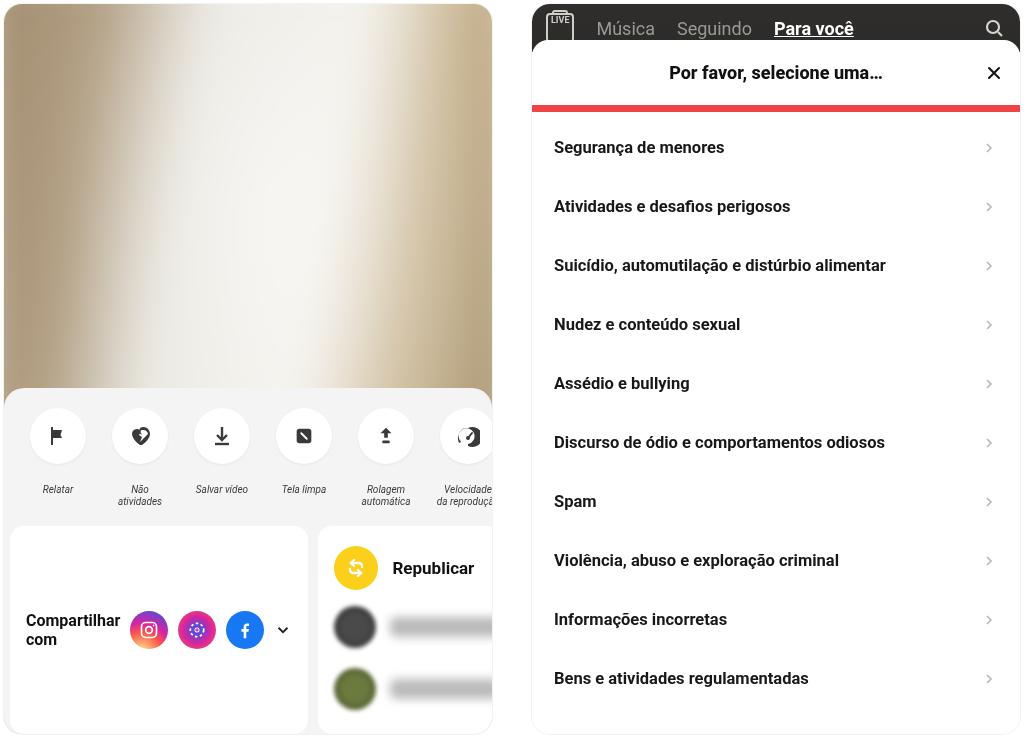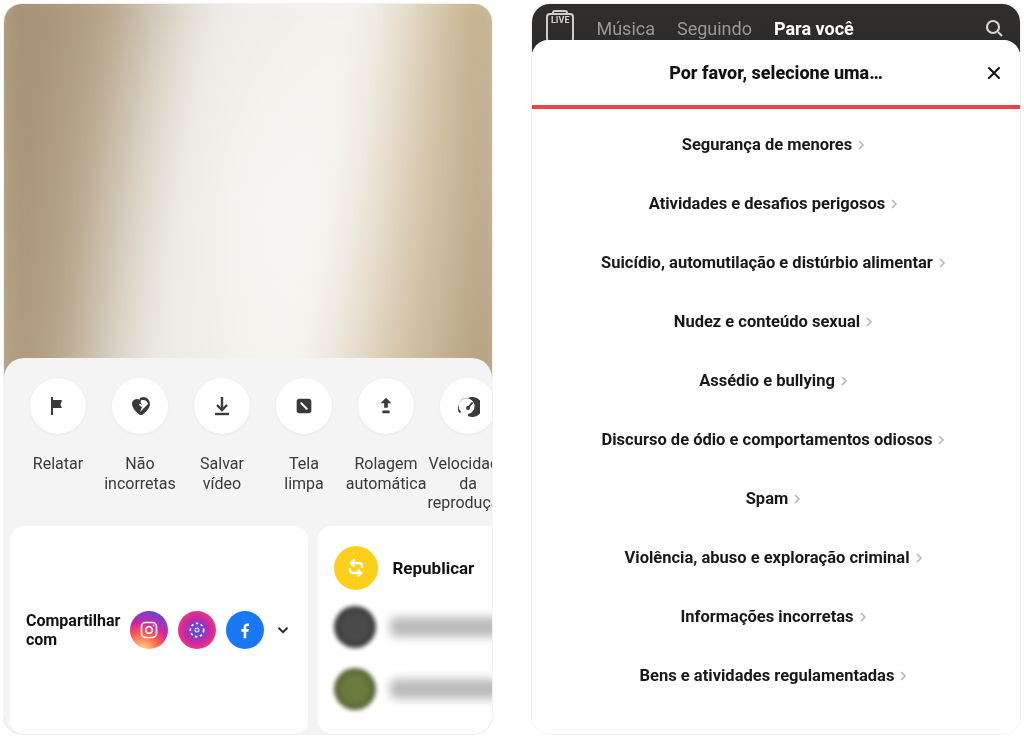--- a/index.html
+++ b/index.html
@@ -58,27 +58,28 @@
   .action .circ {
     width: 56px; height: 56px;
     border-radius: 50%;
     background: #fff;
     display: flex;
     align-items: center;
     justify-content: center;
     box-shadow: 0 1px 3px rgba(0,0,0,0.06);
   }
   .action .lbl {
-    font-size: 16px;
+    font-size: 10px;
     color: #3a3a3a;
     text-align: center;
     line-height: 1.2;
     margin-top: 20px;
     min-height: 28px;
     white-space: pre-line;
+    font-style: italic;
   }
   .cards {
     display: flex;
     flex-direction: row;
     gap: 10px;
     padding: 0 6px;
   }
   .card {
     background: #fff;
     border-radius: 14px;
@@ -148,44 +149,44 @@
     position: absolute; top: 0; left: 0; right: 0;
     height: 48px;
     background: linear-gradient(#2f2e2c, #2c2b29);
     display: flex; align-items: center; gap: 22px;
     padding: 0 14px;
     color: #9a9894;
     font-size: 18px;
   }
   .right .topnav .live-icon { color: #cfcdc8; font-weight: 700; font-size: 9px; border: 2px solid #cfcdc8; border-radius: 4px; padding: 1px 3px 16px; line-height: 1; position: relative; }
   .right .topnav .live-icon:before { content:""; position:absolute; top:-5px; left:4px; right:4px; height:3px; border:2px solid #cfcdc8; border-bottom:none; border-radius:3px 3px 0 0;}
-  .right .topnav .active { color: #fff; font-weight: 700; }
+  .right .topnav .active { color: #fff; font-weight: 700; text-decoration: underline; }
   .right .topnav .spacer { flex: 1; }
 
   .right .modal {
     position: absolute;
     top: 36px; left: 0; right: 0; bottom: 0;
     background: #fff;
     border-top-left-radius: 16px;
     border-top-right-radius: 16px;
     display: flex; flex-direction: column;
     overflow: hidden;
   }
   .modal-head {
     display: flex; align-items: center; justify-content: center;
     position: relative;
     padding: 22px 16px;
-    border-bottom: 4px solid #ef4444;
+    border-bottom: 7px solid #ef4444;
   }
   .modal-title { font-weight: 800; font-size: 18px; color: #111; }
   .modal-close { position: absolute; right: 16px; top: 50%; transform: translateY(-50%); }
 
   .reasons { flex: 1; overflow: auto; padding: 6px 0; }
   .reason {
-    display: flex; align-items: center; justify-content: center;
+    display: flex; align-items: center; justify-content: space-between;
     padding: 20px 22px;
     font-size: 16.5px;
     font-weight: 700;
     color: #181818;
   }
   .reason .chev svg { color: #b7b7b7; }
 
   svg { display: block; }
 </style>
 </head>
@@ -211,21 +212,21 @@
 
       <div class="action">
         <div class="circ">
             <span>
           <svg width="24" height="24" viewBox="0 0 24 24" fill="#3a3a3a">
                 <path d="M12 21s-8-5.3-8-11a5 5 0 0 1 9-3l-2 4 3 2-2 5 8-8a5 5 0 0 0-8-3l2 4-3-2 1-5c5-3 10 1 10 6 0 5.7-8 11-8 11z"></path>
               </svg>
         </span>
           </div>
         <div class="lbl">Não
-incorretas</div>
+atividades</div>
       </div>
 
       <div class="action">
         <div class="circ">
             <span>
           <svg width="24" height="24" viewBox="0 0 24 24" fill="none" stroke="#3a3a3a" stroke-width="2.4">
                 <path d="M12 3v12"></path>
                 <path d="M7 11l5 5 5-5"></path>
                 <path d="M5 20h14"></path>
               </svg>

